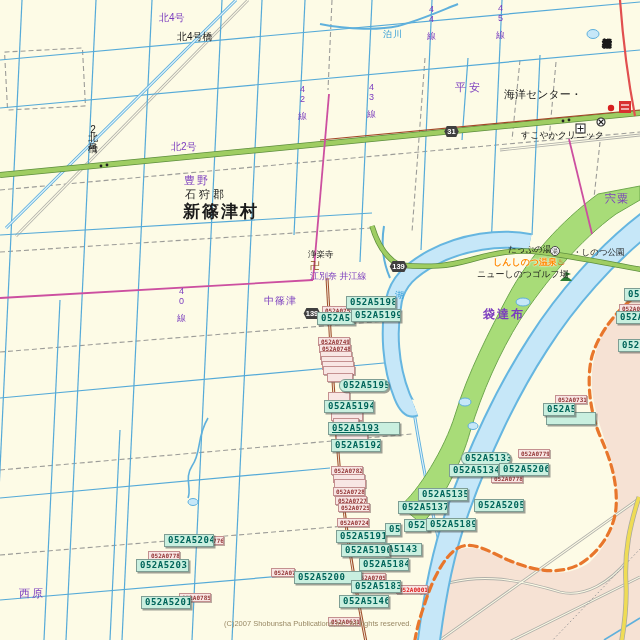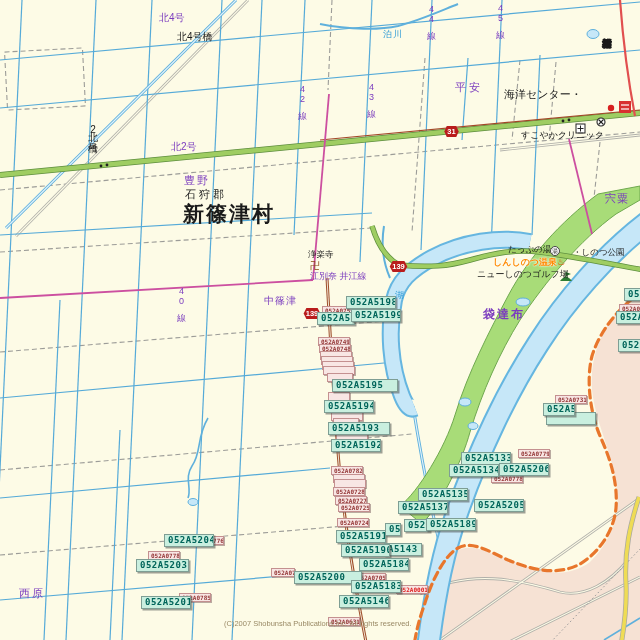--- a/index.html
+++ b/index.html
@@ -15,21 +15,21 @@
   .pl-copy{color:#9A8A66;}
   .vert{writing-mode:vertical-rl;text-orientation:upright;}
   .code{position:absolute;box-sizing:border-box;font-family:"DejaVu Sans Mono","Liberation Mono",monospace;
         overflow:hidden;white-space:nowrap;}
   .code-teal{background:#C9EFDF;border:1px solid #7E9E94;color:#00655A;font-size:9px;font-weight:bold;
         height:13px;line-height:11px;padding:0 3px;letter-spacing:.5px;
         box-shadow:1.5px 1.5px 0 rgba(80,85,80,.55);}
   .code-pink{background:#F8E6E4;border:1px solid #C49090;color:#943636;font-size:6px;font-weight:bold;
         height:9px;line-height:7px;padding:0 2px;box-shadow:1px 1px 0 rgba(120,90,90,.5);}
   .code-red{color:#E02020;}
-  .shield{position:absolute;background:#b91c1c;color:#fff;font-size:7.5px;font-weight:bold;
+  .shield{position:absolute;background:#404040;color:#fff;font-size:7.5px;font-weight:bold;
         text-align:center;height:11px;line-height:11px;
         clip-path:polygon(8% 50%,22% 0,78% 0,92% 50%,78% 100%,22% 100%);}
   .micon{position:absolute;line-height:1;}
   .micon.circ{border:1px solid #444;border-radius:50%;background:#fff;width:8px;height:8px;
         text-align:center;line-height:8px;}
 </style>
 </head>
 <body>
 
 <div id="stage">
@@ -221,55 +221,55 @@
       <div class="code code-pink" style="left: 192px; top: 536px; width: 32px;">052A0776</div>
       <div class="code code-pink" style="left: 179px; top: 593px; width: 32px;">052A0785</div>
       <div class="code code-pink" style="left: 518px; top: 449px; width: 32px;">052A0779</div>
       <div class="code code-pink" style="left: 491px; top: 474px; width: 32px;">052A0778</div>
       <div class="code code-pink" style="left: 555px; top: 395px; width: 32px;">052A0731</div>
       <div class="code code-pink" style="left: 619px; top: 304px; width: 26px;">052A07</div>
       <div class="code code-pink" style="left: 271px; top: 568px; width: 24px;">052A07</div>
       <div class="code code-teal" style="left: 346px; top: 296px; width: 50px;">052A5198</div>
       <div class="code code-teal" style="left: 317px; top: 312px; width: 38px;">052A51</div>
       <div class="code code-teal" style="left: 351px; top: 309px; width: 50px;">052A5199</div>
-      <div class="code code-teal" style="left: 332px; top: 379px; width: 66px;">052A5195</div>
+      <div class="code code-teal" style="left: 339px; top: 379px; width: 50px; border-radius: 6px;">052A5195</div>
       <div class="code code-teal" style="left: 324px; top: 400px; width: 50px;">052A5194</div>
-      <div class="code code-teal" style="left: 328px; top: 422px; width: 62px;">052A5193</div>
+      <div class="code code-teal" style="left: 328px; top: 422px; width: 72px; text-decoration: underline;">052A5193</div>
       <div class="code code-teal" style="left: 331px; top: 439px; width: 50px;">052A5192</div>
       <div class="code code-teal" style="left: 336px; top: 530px; width: 50px;">052A5191</div>
       <div class="code code-teal" style="left: 384px; top: 543px; width: 38px;">A5143</div>
       <div class="code code-teal" style="left: 341px; top: 544px; width: 49px;">052A5190</div>
       <div class="code code-teal" style="left: 359px; top: 558px; width: 50px;">052A5184</div>
       <div class="code code-teal" style="left: 294px; top: 571px; width: 68px;">052A5200</div>
       <div class="code code-teal" style="left: 351px; top: 580px; width: 50px;">052A5183</div>
       <div class="code code-teal" style="left: 339px; top: 595px; width: 50px;">052A5146</div>
       <div class="code code-teal" style="left: 164px; top: 534px; width: 50px;">052A5204</div>
       <div class="code code-teal" style="left: 136px; top: 559px; width: 53px;">052A5203</div>
       <div class="code code-teal" style="left: 141px; top: 596px; width: 50px;">052A5201</div>
       <div class="code code-teal" style="left: 546px; top: 412px; width: 50px;"></div>
       <div class="code code-teal" style="left: 543px; top: 403px; width: 32px;">052A5209</div>
-      <div class="code code-teal" style="left: 461px; top: 452px; width: 50px;">052A5133</div>
+      <div class="code code-teal" style="left: 461px; top: 452px; width: 50px; border-radius: 6px;">052A5133</div>
       <div class="code code-teal" style="left: 449px; top: 464px; width: 50px;">052A5134</div>
       <div class="code code-teal" style="left: 499px; top: 463px; width: 50px;">052A5206</div>
       <div class="code code-teal" style="left: 418px; top: 488px; width: 50px;">052A5135</div>
       <div class="code code-teal" style="left: 398px; top: 501px; width: 50px;">052A5137</div>
       <div class="code code-teal" style="left: 474px; top: 499px; width: 50px;">052A5205</div>
       <div class="code code-teal" style="left: 385px; top: 523px; width: 16px;">05</div>
       <div class="code code-teal" style="left: 404px; top: 519px; width: 26px;">052A</div>
       <div class="code code-teal" style="left: 426px; top: 518px; width: 50px;">052A5189</div>
       <div class="code code-teal" style="left: 624px; top: 288px; width: 30px;">05</div>
       <div class="code code-teal" style="left: 616px; top: 311px; width: 36px;">052A5</div>
       <div class="code code-teal" style="left: 618px; top: 339px; width: 24px;">052</div>
       <div class="pl pl-purple" style="left: 159px; top: 13px; font-size: 10px;">北4号</div>
       <div class="pl pl-black" style="left: 177px; top: 32px; font-size: 10px;">北4号橋</div>
       <div class="pl pl-black vert" style="left: 87px; top: 124px; font-size: 10px;">北2号橋</div>
       <div class="pl pl-purple" style="left: 171px; top: 142px; font-size: 10px;">北2号</div>
       <div class="pl pl-purple" style="left: 184px; top: 175px; font-size: 11px; letter-spacing: 2px;">豊野</div>
       <div class="pl pl-black" style="left: 185px; top: 189px; font-size: 11px; font-weight: normal; letter-spacing: 3px;">石狩郡</div>
-      <div class="pl pl-black" style="left: 183px; top: 203px; font-size: 21px; font-weight: bold; letter-spacing: 2px;">新篠津村</div>
+      <div class="pl pl-black" style="left: 183px; top: 203px; font-size: 17px; font-weight: bold; letter-spacing: 2px;">新篠津村</div>
       <div class="pl pl-blue" style="left: 383px; top: 30px; font-size: 9px; letter-spacing: 1px;">泊川</div>
       <div class="pl pl-purple vert" style="left: 297px; top: 84px; font-size: 9px;">42線</div>
       <div class="pl pl-purple vert" style="left: 366px; top: 82px; font-size: 9px;">43線</div>
       <div class="pl pl-purple vert" style="left: 426px; top: 4px; font-size: 9px;">44線</div>
       <div class="pl pl-purple vert" style="left: 495px; top: 3px; font-size: 9px;">45線</div>
       <div class="pl pl-purple vert" style="left: 176px; top: 286px; font-size: 9px;">40線</div>
       <div class="pl pl-purple" style="left: 455px; top: 82px; font-size: 11px; letter-spacing: 3px;">平安</div>
       <div class="pl pl-black" style="left: 504px; top: 89px; font-size: 11px;">海洋センター・</div>
       <div class="pl pl-black vert" style="left: 601px; top: 30px; font-size: 10px; font-weight: bold;">新篠津村役場</div>
       <div class="pl pl-black" style="left: 521px; top: 131px; font-size: 9px;">すこやかクリニック</div>

